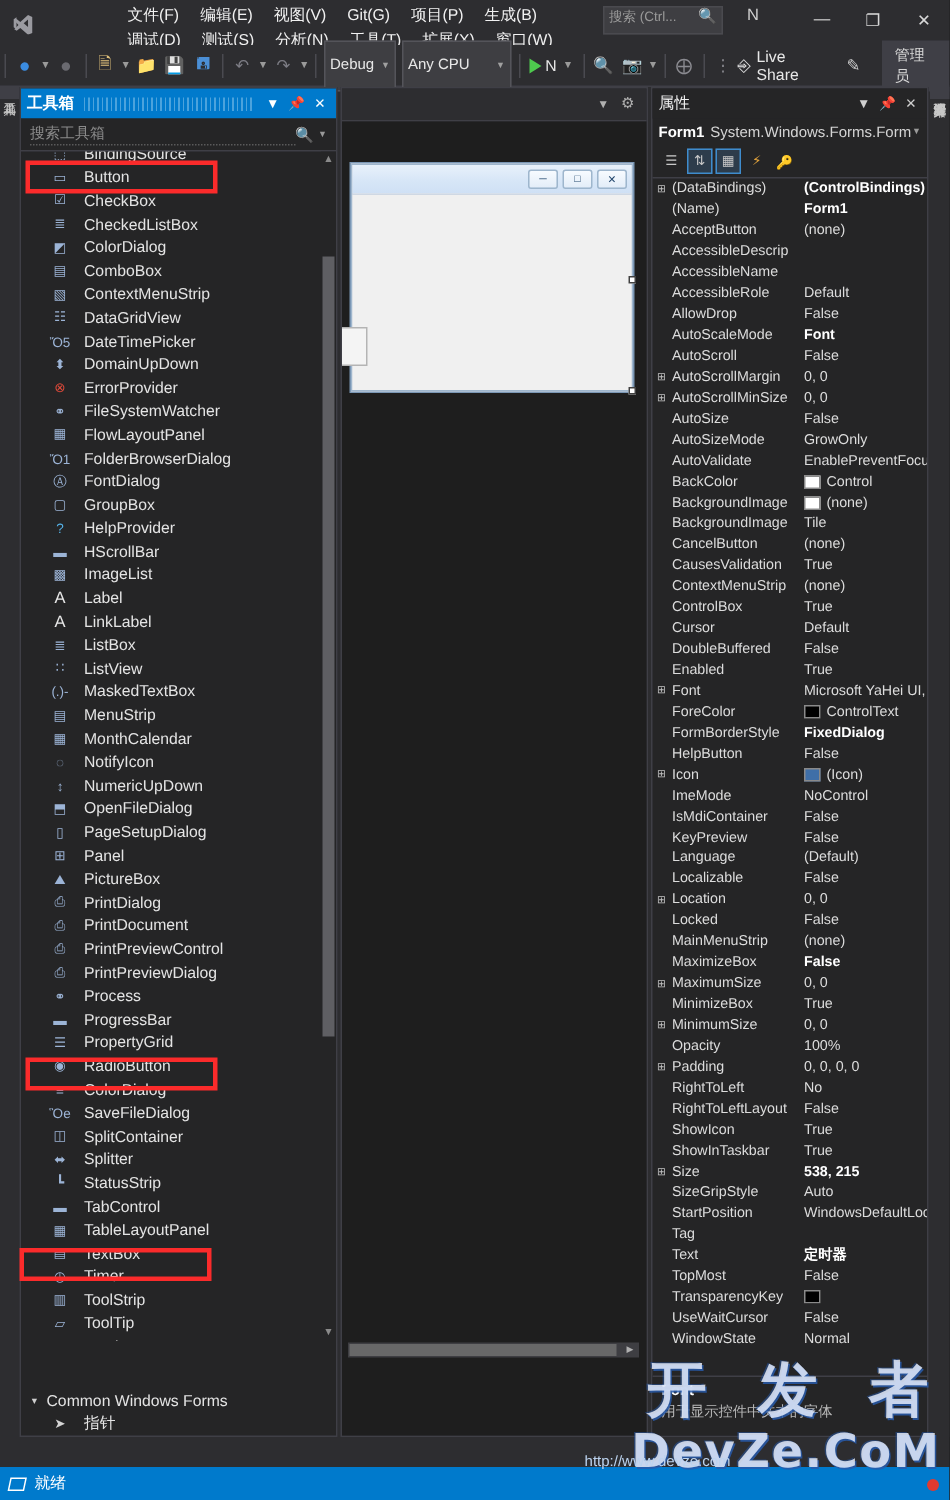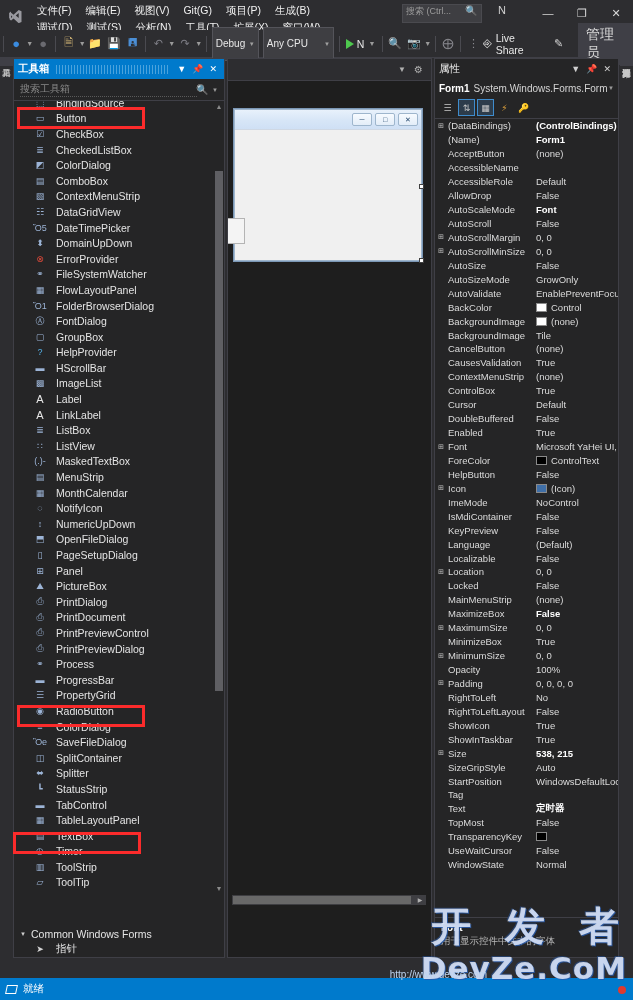--- a/index.html
+++ b/index.html
@@ -14,21 +14,21 @@
     position: relative;
     width: 633px; height: 1000px;
     background: #2d2d30;
     color: #f1f1f1;
   }
 
   
   .titlebar {
     position: absolute; left: 0; top: 0; width: 633px; height: 30px;
     background: #2d2d30;
-    display: flex; align-items: flex-start;
+    display: flex; align-items: flex-start; gap: 48px;
   }
   .vs-logo {
     width: 30px; height: 30px;
     display: flex; align-items: center; justify-content: center;
     color: #9a9aa0;
   }
   .menus {
     display: flex; flex-wrap: wrap;
     width: 330px; padding-top: 2px;
   }
@@ -91,21 +91,21 @@
     width: 0; height: 0;
     border-left: 8px solid #4ec94e;
     border-top: 5px solid transparent;
     border-bottom: 5px solid transparent;
   }
   .live-share {
     display: flex; align-items: center; gap: 4px;
     font-size: 10.5px; color: #e8e8e8; margin-left: auto;
   }
   .admin-chip {
-    background: #3f3f46; color: #d8d8d8; font-size: 14px;
+    background: #3f3f46; color: #d8d8d8; font-size: 10px;
     padding: 3px 8px; margin-left: 10px; margin-right: 0;
   }
 
   
   .left-strip {
     position: absolute; left: 0; top: 58px; width: 13px; height: 900px;
     background: #2d2d30;
   }
   .vtab {
     writing-mode: vertical-rl;
@@ -759,20 +759,27 @@
         </div>
         <div class="pr-row">
           <span class="pr-exp"></span>
           <span class="pr-name">AcceptButton</span>
           <span class="pr-val">
             <span>(none)</span>
           </span>
         </div>
         <div class="pr-row">
           <span class="pr-exp"></span>
+          <span class="pr-name">AccessibleDescrip</span>
+          <span class="pr-val">
+            <span></span>
+          </span>
+        </div>
+        <div class="pr-row">
+          <span class="pr-exp"></span>
           <span class="pr-name">AccessibleName</span>
           <span class="pr-val">
             <span></span>
           </span>
         </div>
         <div class="pr-row">
           <span class="pr-exp"></span>
           <span class="pr-name">AccessibleRole</span>
           <span class="pr-val">
             <span>Default</span>
@@ -912,20 +919,27 @@
           <span class="pr-val">
             <span>Microsoft YaHei UI, 9p</span>
           </span>
         </div>
         <div class="pr-row">
           <span class="pr-exp"></span>
           <span class="pr-name">ForeColor</span>
           <span class="pr-val">
             <span class="swatch" style="background: rgb(0, 0, 0);"></span>
             <span>ControlText</span>
+          </span>
+        </div>
+        <div class="pr-row">
+          <span class="pr-exp"></span>
+          <span class="pr-name">FormBorderStyle</span>
+          <span class="pr-val bold">
+            <span>FixedDialog</span>
           </span>
         </div>
         <div class="pr-row">
           <span class="pr-exp"></span>
           <span class="pr-name">HelpButton</span>
           <span class="pr-val">
             <span>False</span>
           </span>
         </div>
         <div class="pr-row">

